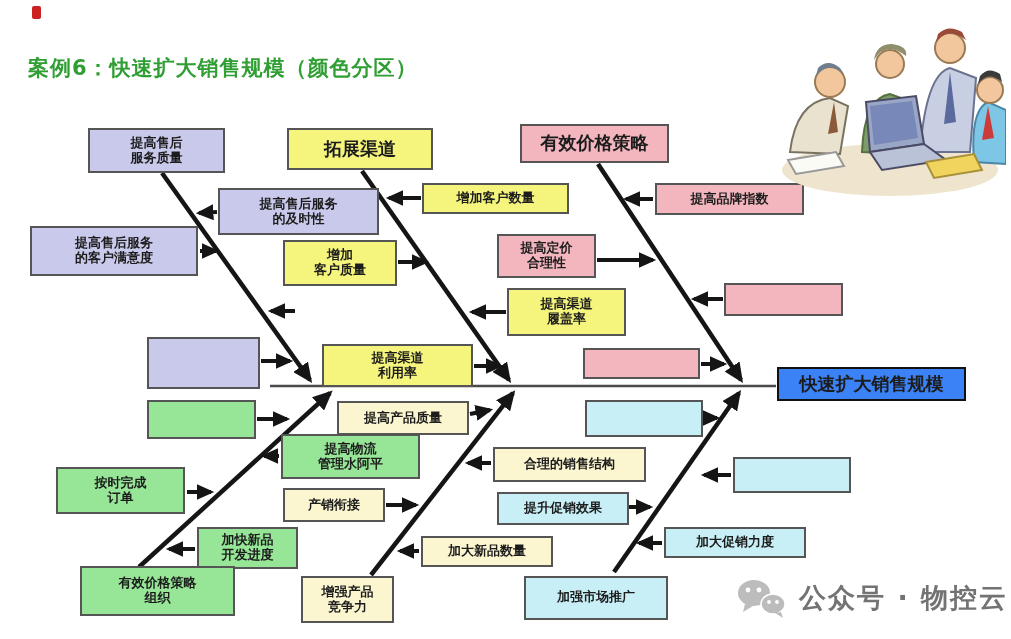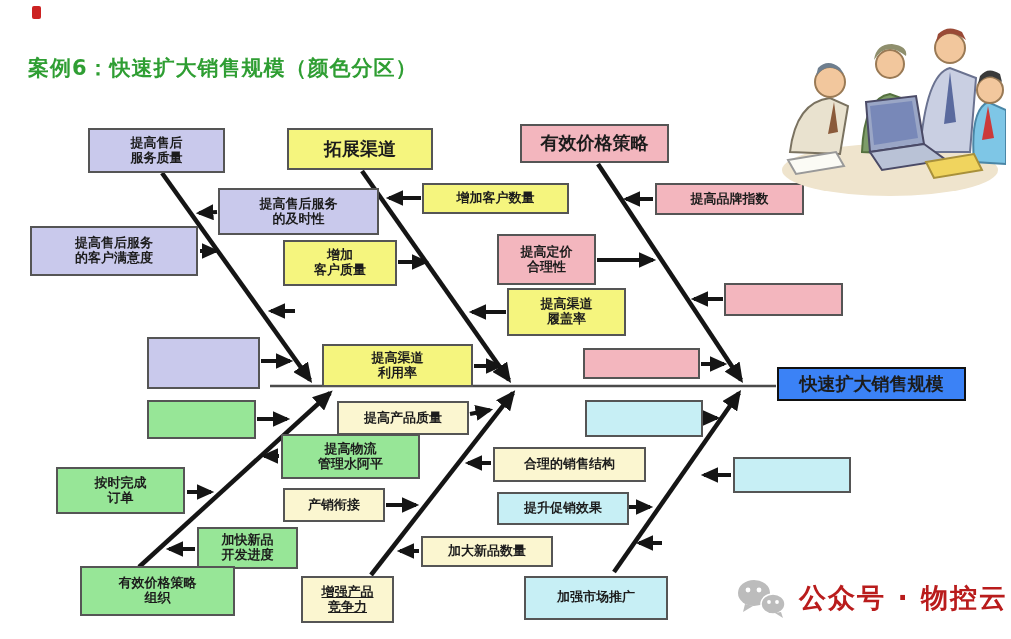--- a/index.html
+++ b/index.html
@@ -24,21 +24,21 @@
   .cream{background:#fbf6d0;}
   .cyan{background:#c7eff5;}
   .big{font-size:18px;}
   .head-box{background:#3b82f6;border:2.5px solid #111;font-size:18px;}
   #bones{position:absolute;left:0;top:0;}
   .bone{stroke:#151515;stroke-width:4.5;}
   .arrow{stroke:#151515;stroke-width:4;}
   .spine{stroke:#4a4a4a;stroke-width:2.5;}
   #watermark{
     position:absolute;left:735px;top:578px;display:flex;align-items:center;gap:12px;
-    color:#b91c1c;font-size:27px;font-weight:bold;letter-spacing:2px;
+    color:#737373;font-size:27px;font-weight:bold;letter-spacing:2px;
   }
   #clipart{position:absolute;left:778px;top:2px;}
 </style>
 </head>
 <body>
 
 <div id="stage">
 
   <div id="corner-mark"></div>
   <div id="title">案例6：快速扩大销售规模（颜色分区）</div>
@@ -97,47 +97,48 @@
   <div class="box yellow big" style="left:287px;top:128px;width:146px;height:42px;">拓展渠道</div>
   <div class="box yellow" style="left:283px;top:240px;width:114px;height:46px;">增加
 客户质量</div>
   <div class="box yellow" style="left:507px;top:288px;width:119px;height:48px;">提高渠道
 履盖率</div>
   <div class="box yellow" style="left:322px;top:344px;width:151px;height:43px;">提高渠道
 利用率</div>
 
   <div class="box pink big" style="left:520px;top:124px;width:149px;height:39px;">有效价格策略</div>
   <div class="box pink" style="left:655px;top:183px;width:149px;height:32px;">提高品牌指数</div>
-  <div class="box pink" style="left:497px;top:234px;width:99px;height:51px;">提高定价
+  <div class="box pink" style="left:497px;top:234px;width:99px;height:44px;">提高定价
 合理性</div>
   <div class="box pink" style="left:724px;top:283px;width:119px;height:33px;"></div>
   <div class="box pink" style="left:583px;top:348px;width:117px;height:31px;"></div>
 
   <div class="box head-box" style="left:777px;top:367px;width:189px;height:34px;">快速扩大销售规模</div>
 
   <div class="box green" style="left:147px;top:400px;width:109px;height:39px;"></div>
   <div class="box green" style="left:56px;top:467px;width:129px;height:47px;">按时完成
 订单</div>
   <div class="box green" style="left:197px;top:527px;width:101px;height:42px;">加快新品
 开发进度</div>
   <div class="box green" style="left:80px;top:566px;width:155px;height:50px;">有效价格策略
 组织</div>
   <div class="box green" style="left:281px;top:434px;width:139px;height:45px;">提高物流
 管理水阿平</div>
 
   <div class="box cream" style="left:337px;top:401px;width:132px;height:34px;">提高产品质量</div>
   <div class="box cream" style="left:283px;top:488px;width:102px;height:34px;">产销衔接</div>
   <div class="box cream" style="left:421px;top:536px;width:132px;height:31px;">加大新品数量</div>
   <div class="box cream" style="left:493px;top:447px;width:153px;height:35px;">合理的销售结构</div>
-  <div class="box cream" style="left:301px;top:576px;width:93px;height:47px;text-decoration:underline;">增强产品
+  <div class="box cream" style="left:301px;top:576px;width:93px;height:47px;">增强产品
 竞争力</div>
 
   <div class="box cyan" style="left:497px;top:492px;width:132px;height:33px;">提升促销效果</div>
   <div class="box cyan" style="left:585px;top:400px;width:118px;height:37px;"></div>
   <div class="box cyan" style="left:733px;top:457px;width:118px;height:36px;"></div>
+  <div class="box cyan" style="left:664px;top:527px;width:142px;height:31px;">加大促销力度</div>
   <div class="box cyan" style="left:524px;top:576px;width:144px;height:44px;font-family:Liberation Mono, monospace;">加强市场推广</div>
 
   <svg id="clipart" width="228" height="196" viewBox="0 0 228 196">
     <ellipse cx="112" cy="168" rx="108" ry="26" fill="#efe4cd"></ellipse>
 
     <path d="M12,150 Q18,100 52,96 L70,104 L62,152 Z" fill="#e9e2cf" stroke="#7a7260" stroke-width="2"></path>
     <circle cx="52" cy="80" r="15" fill="#f2c79d" stroke="#9a7a55" stroke-width="2"></circle>
     <path d="M38,74 Q50,58 66,72 L62,66 Q50,56 40,66 Z" fill="#6e7e8e"></path>
     <path d="M56,100 L60,130 L50,132 Z" fill="#8a5a3a"></path>
 

